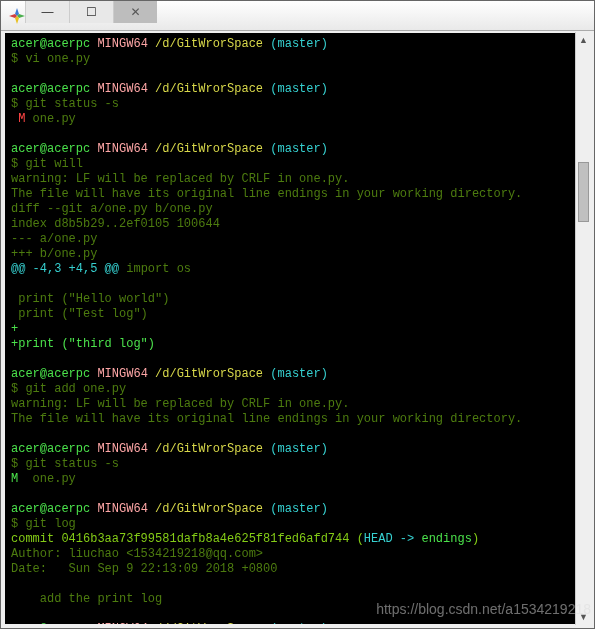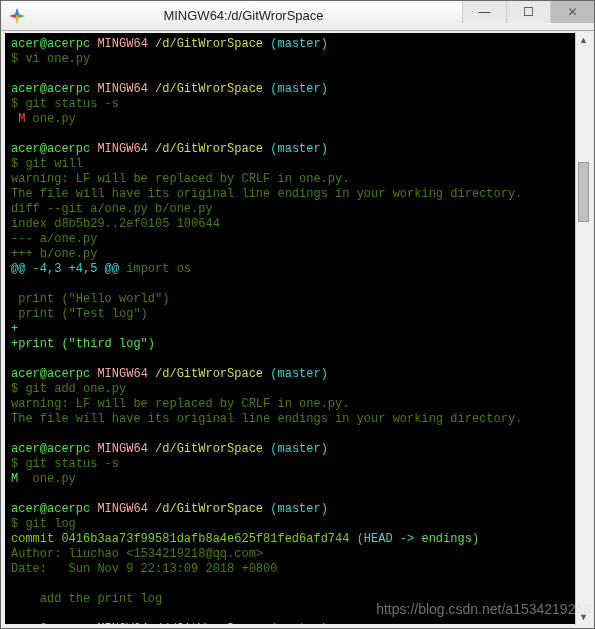--- a/index.html
+++ b/index.html
@@ -121,21 +121,20 @@
 <div class="window">
   <div class="titlebar">
     <div class="titlebar-icon">
       <svg viewBox="0 0 16 16">
         <polygon points="8,0 10,6 8,8 6,6" fill="#3a7bd5"></polygon>
         <polygon points="16,8 10,10 8,8 10,6" fill="#4caf50"></polygon>
         <polygon points="8,16 6,10 8,8 10,10" fill="#e8c020"></polygon>
         <polygon points="0,8 6,6 8,8 6,10" fill="#d04040"></polygon>
       </svg>
     </div>
-    <div class="titlebar-title">MINGW64:/d/GitWrorSpace</div>
     <div class="titlebar-buttons">
       <div class="tb-btn">—</div>
       <div class="tb-btn">☐</div>
       <div class="tb-btn close">✕</div>
     </div>
   </div>
 
   <div class="terminal"><span class="user">acer@acerpc</span> <span class="host">MINGW64</span> <span class="path">/d/GitWrorSpace</span> <span class="branch">(master)</span>
 <span class="white">$ vi one.py</span>
 
@@ -164,21 +163,21 @@
 <span class="white">The file will have its original line endings in your working directory.</span>
 
 <span class="user">acer@acerpc</span> <span class="host">MINGW64</span> <span class="path">/d/GitWrorSpace</span> <span class="branch">(master)</span>
 <span class="white">$ git status -s</span>
 <span class="green">M </span><span class="white"> one.py</span>
 
 <span class="user">acer@acerpc</span> <span class="host">MINGW64</span> <span class="path">/d/GitWrorSpace</span> <span class="branch">(master)</span>
 <span class="white">$ git log</span>
 <span class="yellow">commit 0416b3aa73f99581dafb8a4e625f81fed6afd744 </span><span class="yellow">(</span><span class="cyan">HEAD -&gt; </span><span class="green">endings</span><span class="yellow">)</span>
 <span class="white">Author: liuchao &lt;1534219218@qq.com&gt;</span>
-<span class="white">Date:   Sun Nov 9 22:13:09 2018 +0800</span>
+<span class="white">Date:   Sun Sep 9 22:13:09 2018 +0800</span>
 
 <span class="white">    add the print log</span>
 
 <span class="user">acer@acerpc</span> <span class="host">MINGW64</span> <span class="path">/d/GitWrorSpace</span> <span class="branch">(master)</span>
 </div>
 
   <div class="scrollbar">
     <div class="arrow">▲</div>
     <div class="thumb" style="top:130px;height:60px"></div>
     <div class="arrow" style="position:absolute;bottom:0;left:0;right:0">▼</div>

